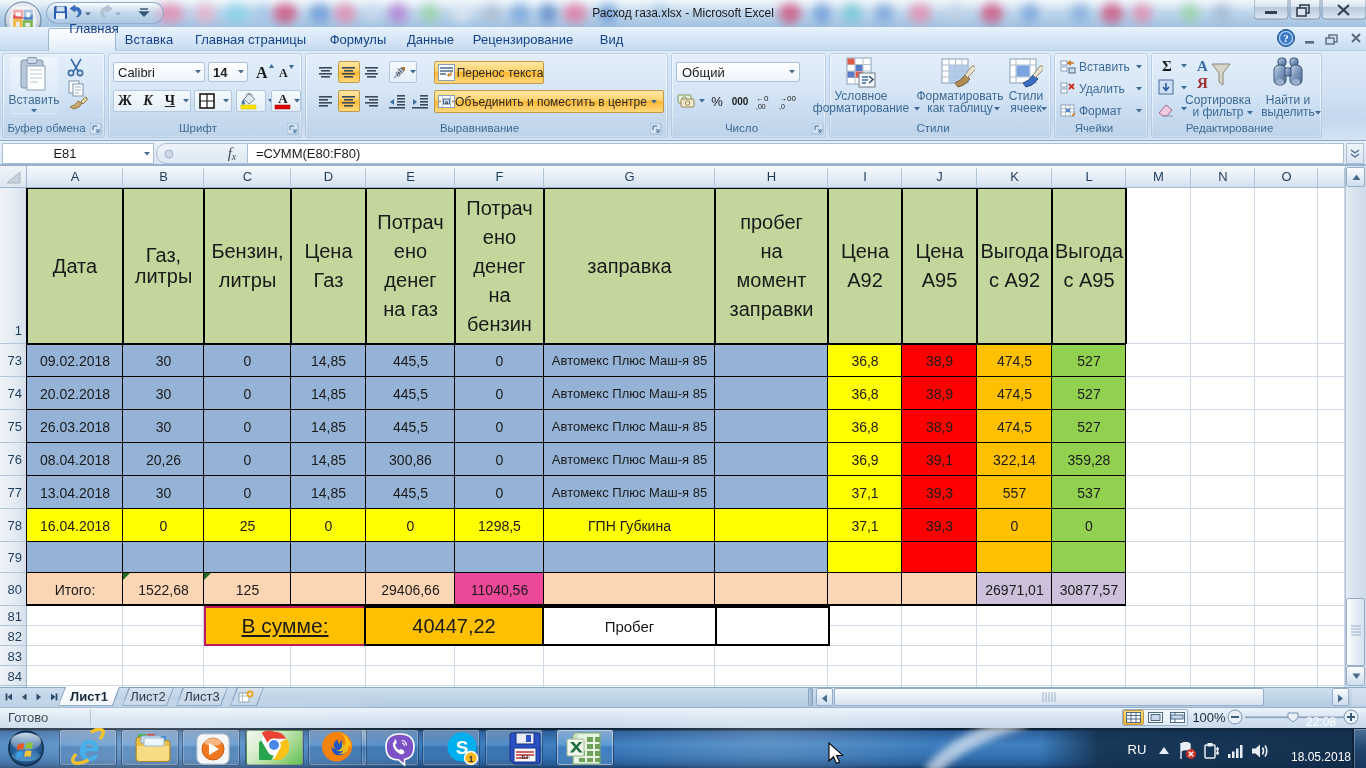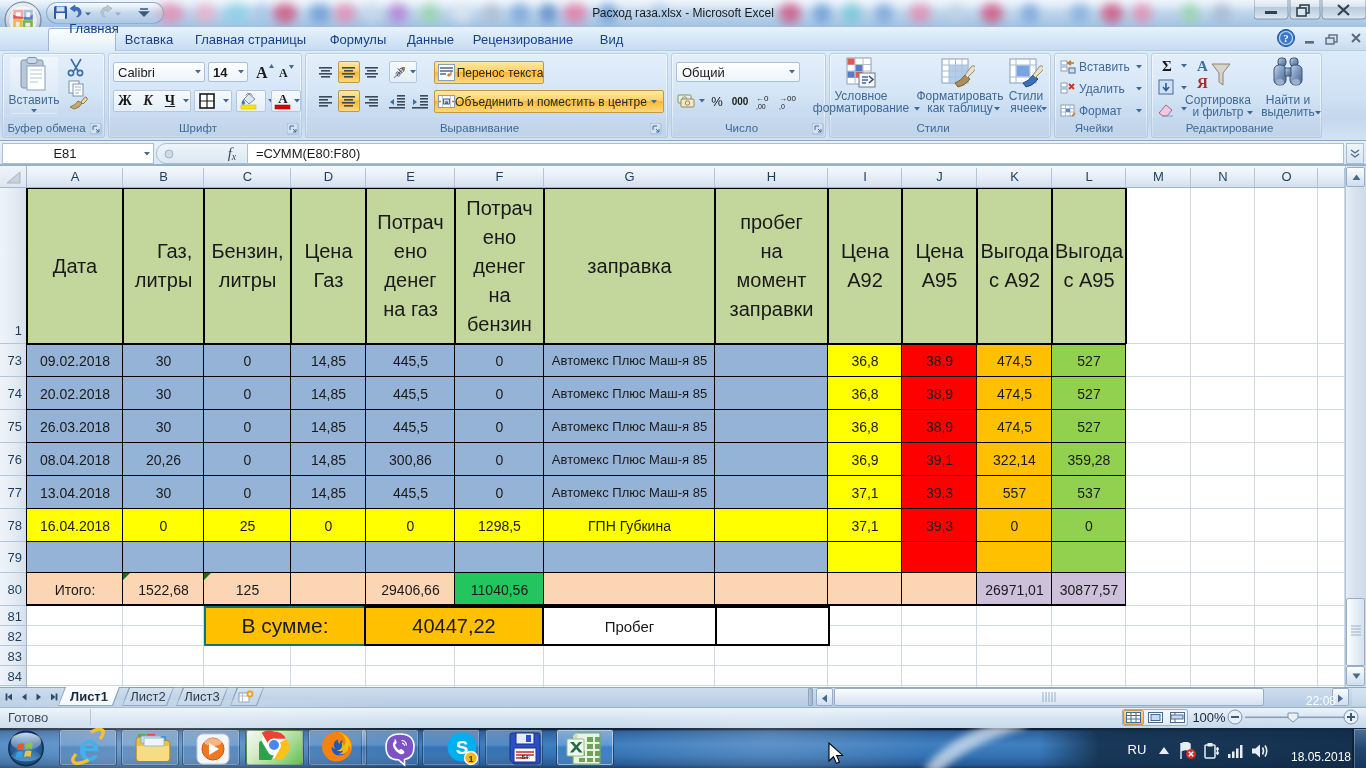--- a/index.html
+++ b/index.html
@@ -556,21 +556,21 @@
 <div style="left:0px;top:645px;width:26px;height:1px;background:#b2c6da;"></div>
 <div class="t" style="left:0px;top:626px;width:22px;height:20px;color:#1e3c5c;font-size:13px;justify-content:flex-end;">82</div>
 <div style="left:0px;top:665px;width:26px;height:1px;background:#b2c6da;"></div>
 <div class="t" style="left:0px;top:646px;width:22px;height:20px;color:#1e3c5c;font-size:13px;justify-content:flex-end;">83</div>
 <div style="left:0px;top:685px;width:26px;height:1px;background:#b2c6da;"></div>
 <div class="t" style="left:0px;top:666px;width:22px;height:20px;color:#1e3c5c;font-size:13px;justify-content:flex-end;">84</div>
 <div class="t" style="left:27px;top:188px;width:96px;height:156px;background:#c3d69b;color:#1a1a1a;font-size:20px;">
     <span style="text-align:center;">Дата</span>
   </div>
 <div class="t" style="left:123px;top:188px;width:81px;height:156px;background:#c3d69b;color:#1a1a1a;font-size:20px;">
-    <span style="text-align:right;line-height:29px;">Газ,<br>литры</span>
+    <span style="text-align:center;line-height:21px;">Газ,<br>литры</span>
   </div>
 <div class="t" style="left:204px;top:188px;width:87px;height:156px;background:#c3d69b;color:#1a1a1a;font-size:20px;">
     <span style="text-align:center;line-height:29px;">Бензин,<br>литры</span>
   </div>
 <div class="t" style="left:291px;top:188px;width:75px;height:156px;background:#c3d69b;color:#1a1a1a;font-size:20px;">
     <span style="text-align:center;line-height:29px;">Цена<br>Газ</span>
   </div>
 <div class="t" style="left:366px;top:188px;width:89px;height:156px;background:#c3d69b;color:#1a1a1a;font-size:20px;">
     <span style="text-align:center;line-height:29px;">Потрач<br>ено<br>денег<br>на газ</span>
   </div>
@@ -677,21 +677,21 @@
 <div class="t" style="left:715px;top:542px;width:113px;height:31px;background:#95b3d7;color:#1a1a1a;font-size:14px;"></div>
 <div class="t" style="left:828px;top:542px;width:74px;height:31px;background:#ffff00;color:#1a1a1a;font-size:14px;"></div>
 <div class="t" style="left:902px;top:542px;width:75px;height:31px;background:#ff0000;color:#1a1a1a;font-size:14px;"></div>
 <div class="t" style="left:977px;top:542px;width:75px;height:31px;background:#ffc000;color:#1a1a1a;font-size:14px;"></div>
 <div class="t" style="left:1052px;top:542px;width:74px;height:31px;background:#92d050;color:#1a1a1a;font-size:14px;"></div>
 <div class="t" style="left:27px;top:573px;width:96px;height:33px;background:#fcd5b4;color:#1a1a1a;font-size:14px;">Итого:</div>
 <div class="t" style="left:123px;top:573px;width:81px;height:33px;background:#fcd5b4;color:#1a1a1a;font-size:14px;">1522,68</div>
 <div class="t" style="left:204px;top:573px;width:87px;height:33px;background:#fcd5b4;color:#1a1a1a;font-size:14px;">125</div>
 <div class="t" style="left:291px;top:573px;width:75px;height:33px;background:#fcd5b4;color:#1a1a1a;font-size:14px;"></div>
 <div class="t" style="left:366px;top:573px;width:89px;height:33px;background:#fcd5b4;color:#1a1a1a;font-size:14px;">29406,66</div>
-<div class="t" style="left:455px;top:573px;width:89px;height:33px;background:#22c55e;color:#1a1a1a;font-size:14px;">11040,56</div>
+<div class="t" style="left:455px;top:573px;width:89px;height:33px;background:#ec4899;color:#1a1a1a;font-size:14px;">11040,56</div>
 <div class="t" style="left:544px;top:573px;width:171px;height:33px;background:#fcd5b4;color:#1a1a1a;font-size:14px;"></div>
 <div class="t" style="left:715px;top:573px;width:113px;height:33px;background:#fcd5b4;color:#1a1a1a;font-size:14px;"></div>
 <div class="t" style="left:828px;top:573px;width:74px;height:33px;background:#fcd5b4;color:#1a1a1a;font-size:14px;"></div>
 <div class="t" style="left:902px;top:573px;width:75px;height:33px;background:#fcd5b4;color:#1a1a1a;font-size:14px;"></div>
 <div class="t" style="left:977px;top:573px;width:75px;height:33px;background:#ccc0da;color:#1a1a1a;font-size:14px;">26971,01</div>
 <div class="t" style="left:1052px;top:573px;width:74px;height:33px;background:#ccc0da;color:#1a1a1a;font-size:14px;">30877,57</div>
 <svg style="left:123px;top:573px" width="7" height="7" viewBox="0 0 7 7">
     <path d="M0 0 L7 0 L0 7 Z" fill="#1e6b1e"></path>
   </svg>
 <svg style="left:204px;top:573px" width="7" height="7" viewBox="0 0 7 7">
@@ -726,21 +726,21 @@
 <div style="left:27px;top:188px;width:1099px;height:1px;background:#000;"></div>
 <div style="left:27px;top:343px;width:1099px;height:2px;background:#000;"></div>
 <div style="left:27px;top:376px;width:1099px;height:1px;background:#000;"></div>
 <div style="left:27px;top:409px;width:1099px;height:1px;background:#000;"></div>
 <div style="left:27px;top:442px;width:1099px;height:1px;background:#000;"></div>
 <div style="left:27px;top:475px;width:1099px;height:1px;background:#000;"></div>
 <div style="left:27px;top:508px;width:1099px;height:1px;background:#000;"></div>
 <div style="left:27px;top:541px;width:1099px;height:1px;background:#000;"></div>
 <div style="left:27px;top:572px;width:1099px;height:1px;background:#000;"></div>
 <div style="left:27px;top:604px;width:1099px;height:2px;background:#000;"></div>
-<div class="t" style="left:204px;top:606px;width:162px;height:40px;background:#ffc000;border:2px solid #0f766e;color:#1a1a1a;font-size:21px;">В сумме:</div>
+<div class="t" style="left:204px;top:606px;width:162px;height:40px;background:#ffc000;border:2px solid #be185d;color:#1a1a1a;font-size:21px;text-decoration:underline;">В сумме:</div>
 <div class="t" style="left:364px;top:606px;width:180px;height:40px;background:#ffc000;border:2px solid #000;border-left-width:2px;color:#1a1a1a;font-size:20px;">40447,22</div>
 <div class="t" style="left:542px;top:606px;width:175px;height:40px;background:#fff;border:2px solid #000;color:#1a1a1a;font-size:15px;">Пробег</div>
 <div style="left:715px;top:606px;width:115px;height:40px;background:#fff;border:2px solid #000;"></div>
 <div style="left:1345px;top:166px;width:21px;height:521px;background:linear-gradient(90deg,#e7edf5,#d8e2ee 40%,#cfdbe9);border-left:1px solid #b0c4da;"></div>
 <div style="left:1346px;top:167px;width:19px;height:20px;background:linear-gradient(#fdfefe,#e3ecf5 50%,#cfdeee);border:1px solid #96aec8;border-radius:2px;"></div>
 <svg style="left:1352px;top:174px" width="9" height="7" viewBox="0 0 9 7">
     <path d="M4.5 0.5 L8.5 6 L0.5 6 Z" fill="#4a6a8a"></path>
   </svg>
 <div style="left:1346px;top:666px;width:19px;height:20px;background:linear-gradient(#fdfefe,#e3ecf5 50%,#cfdeee);border:1px solid #96aec8;border-radius:2px;"></div>
 <svg style="left:1352px;top:673px" width="9" height="7" viewBox="0 0 9 7">
@@ -957,13 +957,13 @@
 <svg style="left:1227px;top:743px" width="18" height="16" viewBox="0 0 18 16">
 <rect x="1" y="11" width="2.5" height="4" fill="#e8eef4"></rect>
     <rect x="5" y="8.5" width="2.5" height="6.5" fill="#e8eef4"></rect>
 <rect x="9" y="5.5" width="2.5" height="9.5" fill="#e8eef4"></rect>
     <rect x="13" y="2" width="2.5" height="13" fill="#e8eef4"></rect>
 </svg>
 <svg style="left:1251px;top:743px" width="19" height="16" viewBox="0 0 19 16">
 <path d="M1 5.5 h3.5 L9 1.5 v13 L4.5 10.5 H1 z" fill="#e8eef4"></path>
 <path d="M11.5 4.5 q2 3.5 0 7 M14 2.5 q3.5 5.5 0 11" stroke="#e8eef4" fill="none" stroke-width="1.6"></path>
 </svg>
-<div class="t" style="left:1286px;top:694px;width:70px;height:14px;color:#fff;font-size:12px;">22:08</div>
+<div class="t" style="left:1286px;top:715px;width:70px;height:14px;color:#fff;font-size:12px;">22:08</div>
 <div class="t" style="left:1278px;top:750px;width:86px;height:14px;color:#fff;font-size:12px;">18.05.2018</div>
 </body></html>

